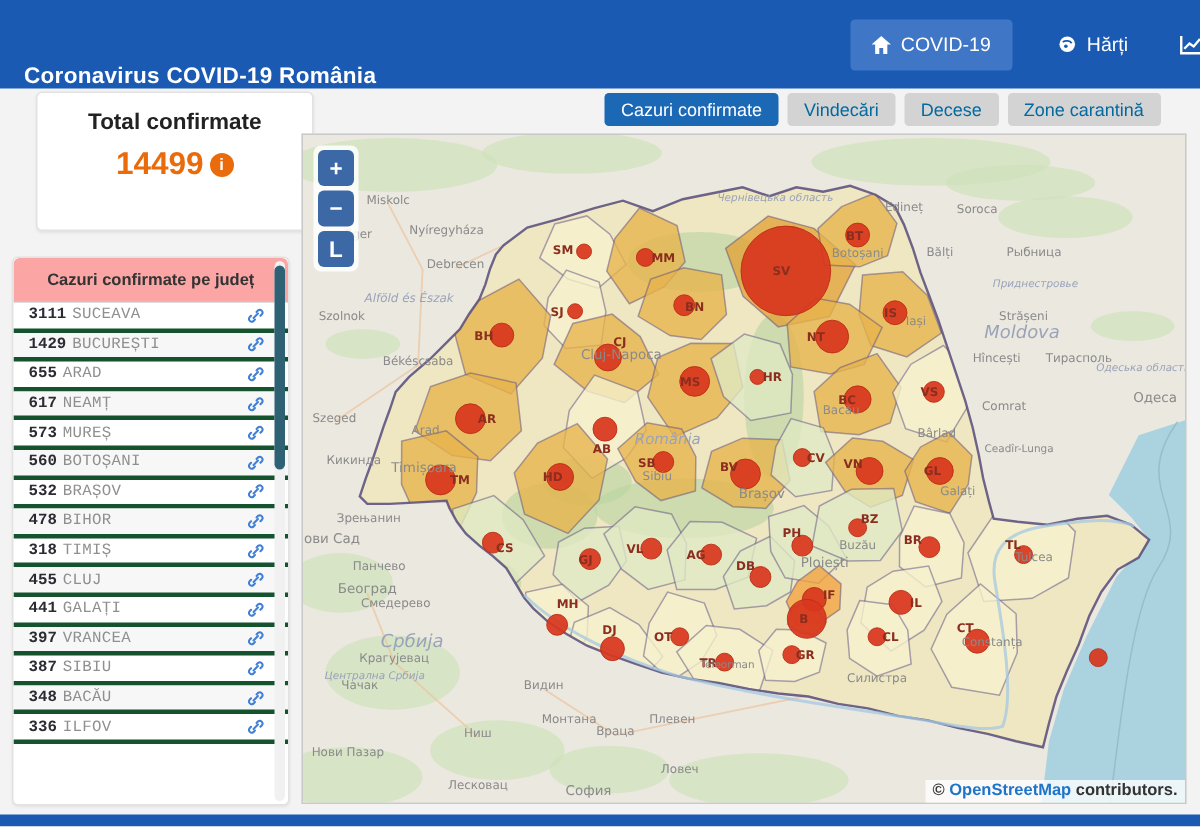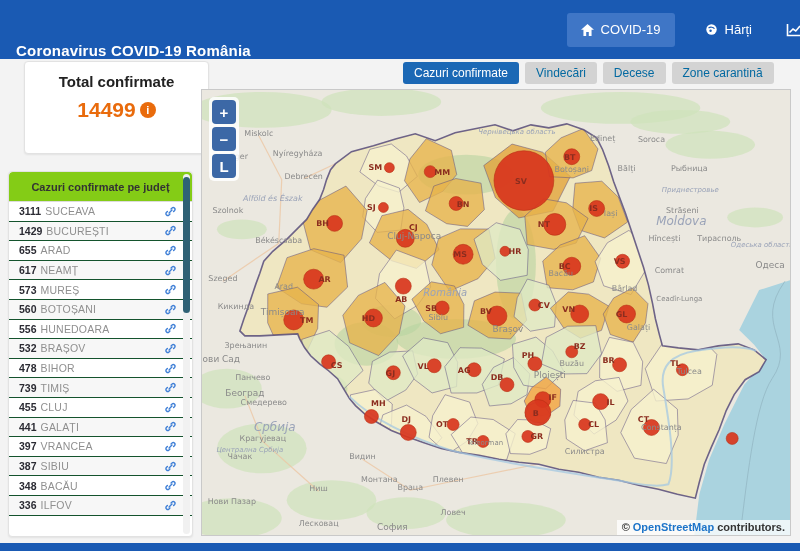--- a/index.html
+++ b/index.html
@@ -18,24 +18,24 @@
   .card{position:absolute;background:#fff;border:1px solid #e2e2e2;border-radius:4px;
         box-shadow:0 1px 2px rgba(0,0,0,.07);box-sizing:border-box;}
   .card-total{left:24px;top:61px;width:185px;height:93px;text-align:center;}
   .tot-title{font-size:15px;font-weight:bold;color:#222;margin-top:11px;}
   .tot-sub{font-size:9.5px;font-style:italic;color:#8a8a8a;margin-top:7px;}
   .tot-val-row{margin-top:8px;display:flex;align-items:center;justify-content:center;gap:4px;}
   .tot-val{font-size:21px;font-weight:bold;color:#e96b0c;}
   .info-badge{display:inline-block;width:16px;height:16px;border-radius:50%;background:#e96b0c;color:#fff;
               font-size:11px;line-height:16px;font-weight:bold;text-align:center;cursor:pointer;}
   .card-list{left:8px;top:171px;width:185px;height:366px;overflow:hidden;}
-  .list-header{background:#84cc16;border-bottom:1px solid #dcdcdc;font-size:11px;font-weight:bold;
+  .list-header{background:#fca5a5;border-bottom:1px solid #dcdcdc;font-size:11px;font-weight:bold;
                text-align:center;padding:9px 0 8px;color:#333;border-radius:4px 4px 0 0;}
-  .crow{display:flex;align-items:center;padding:0 16px 0 10px;height:19.6px;border-bottom:1px solid #14532d;
-        font-size:10.5px;box-sizing:border-box;}
+  .crow{display:flex;align-items:center;padding:0 16px 0 10px;height:19.6px;border-bottom:3px solid #14532d;
+        font-size:10.5px;box-sizing:border-box;font-family:Liberation Mono, monospace;}
   .crow:nth-child(even){background:#f7f7f7;}
   .ccount{font-weight:bold;color:#2b2b33;margin-right:4px;}
   .cname{color:#8f8f8f;letter-spacing:.2px;}
   .clink{margin-left:auto;display:flex;cursor:pointer;}
   .sb-track{position:absolute;top:2px;right:2px;bottom:2px;width:7px;background:#f1f1f1;border-radius:4px;}
   .sb-thumb{position:absolute;top:3px;left:0;width:7px;height:136px;background:#2f6175;border-radius:4px;cursor:pointer;}
   
   .tabs{position:absolute;left:355px;top:62px;display:flex;gap:6px;margin-left:48px;}
   .tab{font-size:12px;padding:4px 11px;border-radius:3px;background:#d3d3d3;color:#0369a1;cursor:pointer;white-space:nowrap;}
   .tab.active{background:#1b68b5;color:#fff;}
@@ -170,33 +170,20 @@
             <svg width="11" height="11" viewBox="0 0 12 12">
               <g stroke="#3f7fd6" stroke-width="1.5" fill="none" stroke-linecap="round">
                 <path d="M4.4 7.6 L7.6 4.4"></path>
                 <path d="M6.6 3.2 l1.1-1.1 a2 2 0 0 1 2.8 2.8 L9.4 6"></path>
                 <path d="M5.4 8.8 l-1.1 1.1 a2 2 0 0 1-2.8-2.8 L2.6 6"></path>
               </g>
             </svg>
           </span>
         </div>
         <div class="crow">
-          <span class="ccount">556</span>
-          <span class="cname">HUNEDOARA</span>
-          <span class="clink">
-            <svg width="11" height="11" viewBox="0 0 12 12">
-              <g stroke="#3f7fd6" stroke-width="1.5" fill="none" stroke-linecap="round">
-                <path d="M4.4 7.6 L7.6 4.4"></path>
-                <path d="M6.6 3.2 l1.1-1.1 a2 2 0 0 1 2.8 2.8 L9.4 6"></path>
-                <path d="M5.4 8.8 l-1.1 1.1 a2 2 0 0 1-2.8-2.8 L2.6 6"></path>
-              </g>
-            </svg>
-          </span>
-        </div>
-        <div class="crow">
           <span class="ccount">532</span>
           <span class="cname">BRAȘOV</span>
           <span class="clink">
             <svg width="11" height="11" viewBox="0 0 12 12">
               <g stroke="#3f7fd6" stroke-width="1.5" fill="none" stroke-linecap="round">
                 <path d="M4.4 7.6 L7.6 4.4"></path>
                 <path d="M6.6 3.2 l1.1-1.1 a2 2 0 0 1 2.8 2.8 L9.4 6"></path>
                 <path d="M5.4 8.8 l-1.1 1.1 a2 2 0 0 1-2.8-2.8 L2.6 6"></path>
               </g>
             </svg>
@@ -209,21 +196,21 @@
             <svg width="11" height="11" viewBox="0 0 12 12">
               <g stroke="#3f7fd6" stroke-width="1.5" fill="none" stroke-linecap="round">
                 <path d="M4.4 7.6 L7.6 4.4"></path>
                 <path d="M6.6 3.2 l1.1-1.1 a2 2 0 0 1 2.8 2.8 L9.4 6"></path>
                 <path d="M5.4 8.8 l-1.1 1.1 a2 2 0 0 1-2.8-2.8 L2.6 6"></path>
               </g>
             </svg>
           </span>
         </div>
         <div class="crow">
-          <span class="ccount">739</span>
+          <span class="ccount">318</span>
           <span class="cname">TIMIȘ</span>
           <span class="clink">
             <svg width="11" height="11" viewBox="0 0 12 12">
               <g stroke="#3f7fd6" stroke-width="1.5" fill="none" stroke-linecap="round">
                 <path d="M4.4 7.6 L7.6 4.4"></path>
                 <path d="M6.6 3.2 l1.1-1.1 a2 2 0 0 1 2.8 2.8 L9.4 6"></path>
                 <path d="M5.4 8.8 l-1.1 1.1 a2 2 0 0 1-2.8-2.8 L2.6 6"></path>
               </g>
             </svg>
           </span>

